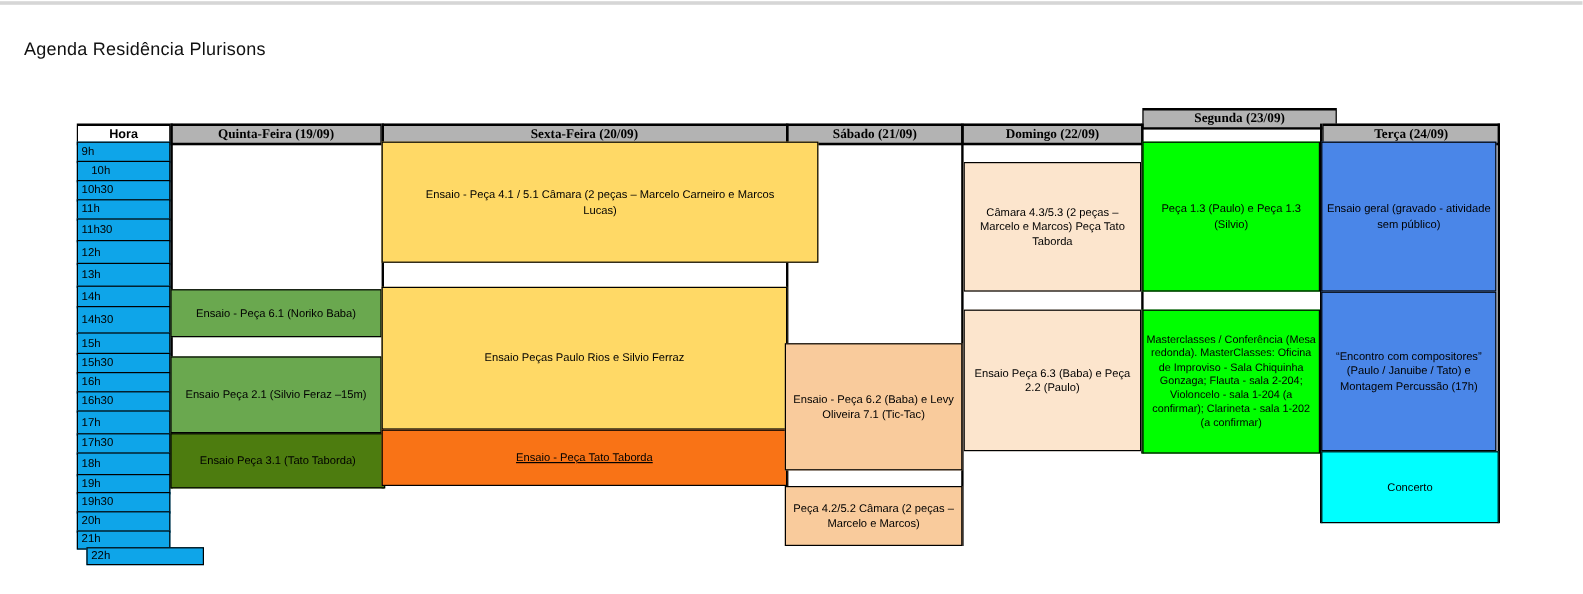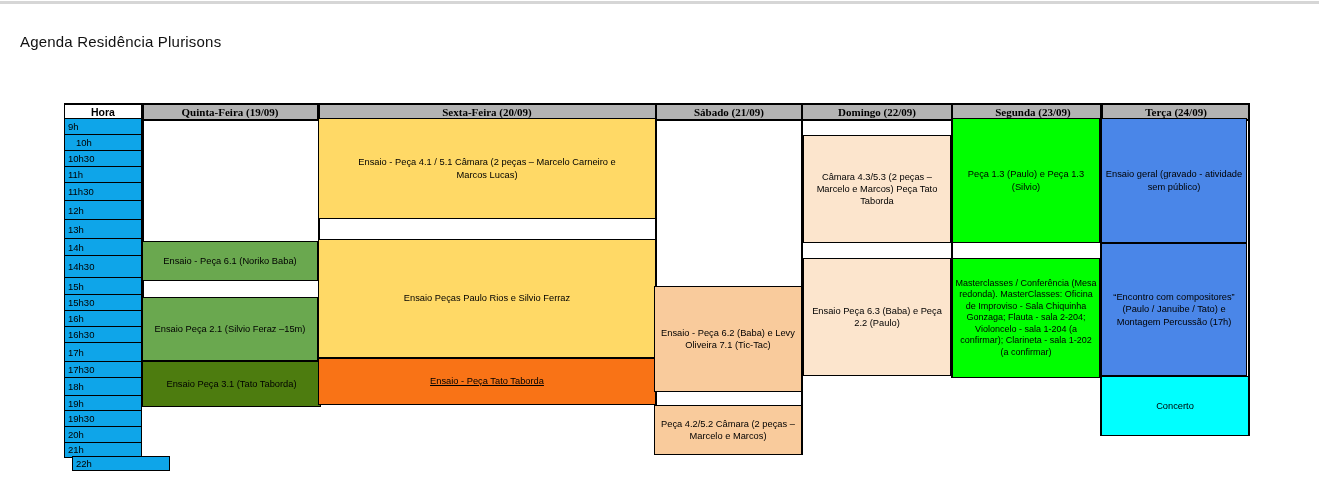--- a/index.html
+++ b/index.html
@@ -63,21 +63,21 @@
 
 <div id="canvas">
   <div class="top-divider"></div>
   <div class="page-title">Agenda Residência Plurisons</div>
   <div id="table-layer">
       <div class="cell hora-header" style="left: 64px; top: 103px; width: 78px; height: 18px;">Hora</div>
       <div class="cell day-header" style="left: 142px; top: 103px; width: 176px; height: 18px;">Quinta-Feira (19/09)</div>
       <div class="cell day-header" style="left: 318px; top: 103px; width: 338px; height: 18px;">Sexta-Feira (20/09)</div>
       <div class="cell day-header" style="left: 656px; top: 103px; width: 146px; height: 18px;">Sábado (21/09)</div>
       <div class="cell day-header" style="left: 802px; top: 103px; width: 150px; height: 18px;">Domingo (22/09)</div>
-      <div class="cell day-header" style="left: 952px; top: 103px; width: 162px; height: 18px;">Segunda (23/09)</div>
+      <div class="cell day-header" style="left: 952px; top: 90px; width: 162px; height: 18px;">Segunda (23/09)</div>
       <div class="cell day-header" style="left: 1102px; top: 103px; width: 148px; height: 18px;">Terça (24/09)</div>
       <div class="cell time-cell" style="left: 64px; top: 118px; width: 78px; height: 17.5px;">9h</div>
       <div class="cell time-cell" style="left: 64px; top: 134px; width: 78px; height: 17.5px; padding-left: 11px;">10h</div>
       <div class="cell time-cell" style="left: 64px; top: 150px; width: 78px; height: 17.5px;">10h30</div>
       <div class="cell time-cell" style="left: 64px; top: 166px; width: 78px; height: 17.5px;">11h</div>
       <div class="cell time-cell" style="left: 64px; top: 182px; width: 78px; height: 19.5px;">11h30</div>
       <div class="cell time-cell" style="left: 64px; top: 200px; width: 78px; height: 20.5px;">12h</div>
       <div class="cell time-cell" style="left: 64px; top: 219px; width: 78px; height: 20.5px;">13h</div>
       <div class="cell time-cell" style="left: 64px; top: 238px; width: 78px; height: 18.5px;">14h</div>
       <div class="cell time-cell" style="left: 64px; top: 255px; width: 78px; height: 23.5px;">14h30</div>
@@ -96,21 +96,21 @@
       <div class="vline" style="left: 142px; top: 103px; width: 1.5px; height: 304px;"></div>
       <div class="vline" style="left: 318px; top: 103px; width: 1.5px; height: 304px;"></div>
       <div class="vline" style="left: 655px; top: 103px; width: 1.5px; height: 352px;"></div>
       <div class="vline" style="left: 801px; top: 103px; width: 1.5px; height: 352px;"></div>
       <div class="vline" style="left: 951px; top: 103px; width: 1.5px; height: 275px;"></div>
       <div class="vline" style="left: 1100px; top: 103px; width: 1.5px; height: 333px;"></div>
       <div class="vline" style="left: 1248px; top: 103px; width: 1.5px; height: 333px;"></div>
       <div class="event" style="left: 142px; top: 241px; width: 176px; height: 40px; background: rgb(106, 168, 79);">Ensaio - Peça 6.1 (Noriko Baba)</div>
       <div class="event" style="left: 142px; top: 297px; width: 176px; height: 64px; background: rgb(106, 168, 79);">Ensaio Peça 2.1 (Silvio Feraz –15m)</div>
       <div class="event" style="left: 142px; top: 361px; width: 179px; height: 46px; background: #4d7c0f;">Ensaio Peça 3.1 (Tato Taborda)</div>
-      <div class="event wide" style="left: 318px; top: 118px; width: 338px; height: 101px; background: rgb(255, 217, 102);">Ensaio - Peça 4.1 / 5.1 Câmara (2 peças – Marcelo Carneiro e Marcos Lucas)</div>
+      <div class="event wide" style="left: 318px; top: 118px; width: 364px; height: 101px; background: rgb(255, 217, 102);">Ensaio - Peça 4.1 / 5.1 Câmara (2 peças – Marcelo Carneiro e Marcos Lucas)</div>
       <div class="event wide" style="left: 318px; top: 239px; width: 338px; height: 119px; background: rgb(255, 217, 102);">Ensaio Peças Paulo Rios e Silvio Ferraz</div>
       <div class="event wide" style="left: 318px; top: 358px; width: 338px; height: 47px; background: #f97316; text-decoration: underline;">Ensaio - Peça Tato Taborda</div>
       <div class="event" style="left: 654px; top: 286px; width: 148px; height: 106px; background: rgb(249, 203, 156);">Ensaio - Peça 6.2 (Baba) e Levy Oliveira 7.1 (Tic-Tac)</div>
       <div class="event" style="left: 654px; top: 405px; width: 148px; height: 50px; background: rgb(249, 203, 156);">Peça 4.2/5.2 Câmara (2 peças – Marcelo e Marcos)</div>
       <div class="event" style="left: 803px; top: 135px; width: 148px; height: 108px; background: rgb(252, 229, 205);">Câmara 4.3/5.3 (2 peças – Marcelo e Marcos) Peça Tato Taborda</div>
       <div class="event" style="left: 803px; top: 258px; width: 148px; height: 118px; background: rgb(252, 229, 205);">Ensaio Peça 6.3 (Baba) e Peça 2.2 (Paulo)</div>
       <div class="event" style="left: 952px; top: 118px; width: 148px; height: 125px; background: rgb(0, 255, 0);">Peça 1.3 (Paulo) e Peça 1.3 (Silvio)</div>
       <div class="event small" style="left: 952px; top: 258px; width: 148px; height: 120px; background: rgb(0, 255, 0);">Masterclasses / Conferência (Mesa redonda). MasterClasses: Oficina de Improviso - Sala Chiquinha Gonzaga; Flauta - sala 2-204; Violoncelo - sala 1-204 (a confirmar); Clarineta - sala 1-202 (a confirmar)</div>
       <div class="event" style="left: 1101px; top: 118px; width: 146px; height: 125px; background: rgb(74, 134, 232);">Ensaio geral (gravado - atividade sem público)</div>
       <div class="event" style="left: 1101px; top: 243px; width: 146px; height: 133px; background: rgb(74, 134, 232);">“Encontro com compositores” (Paulo / Januibe / Tato) e Montagem Percussão (17h)</div>

